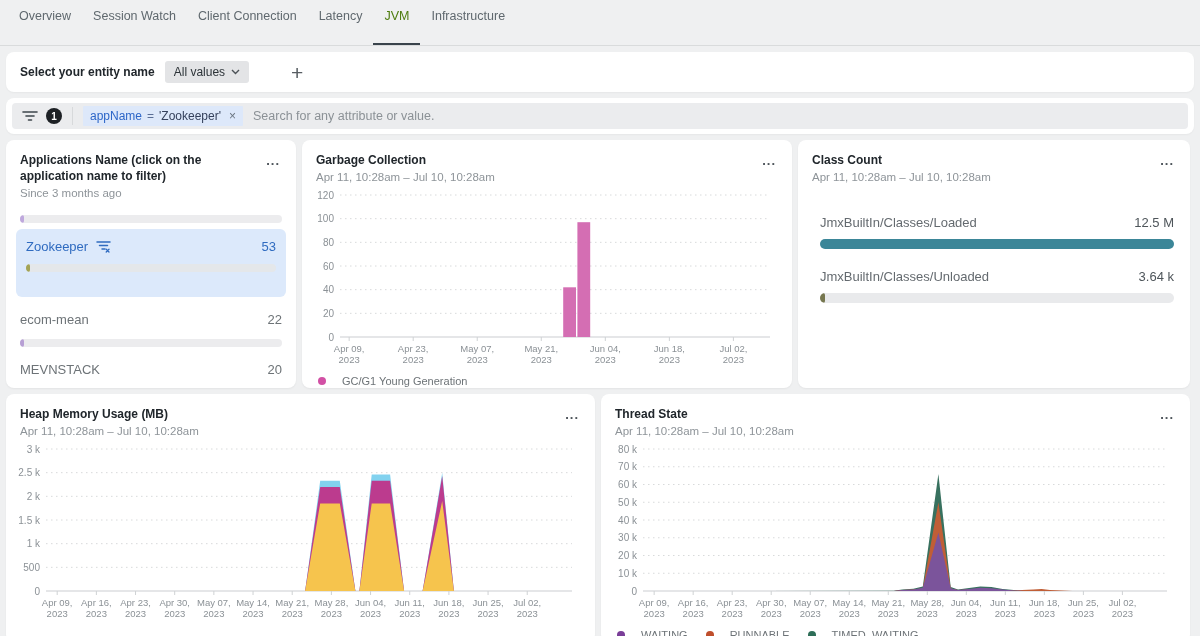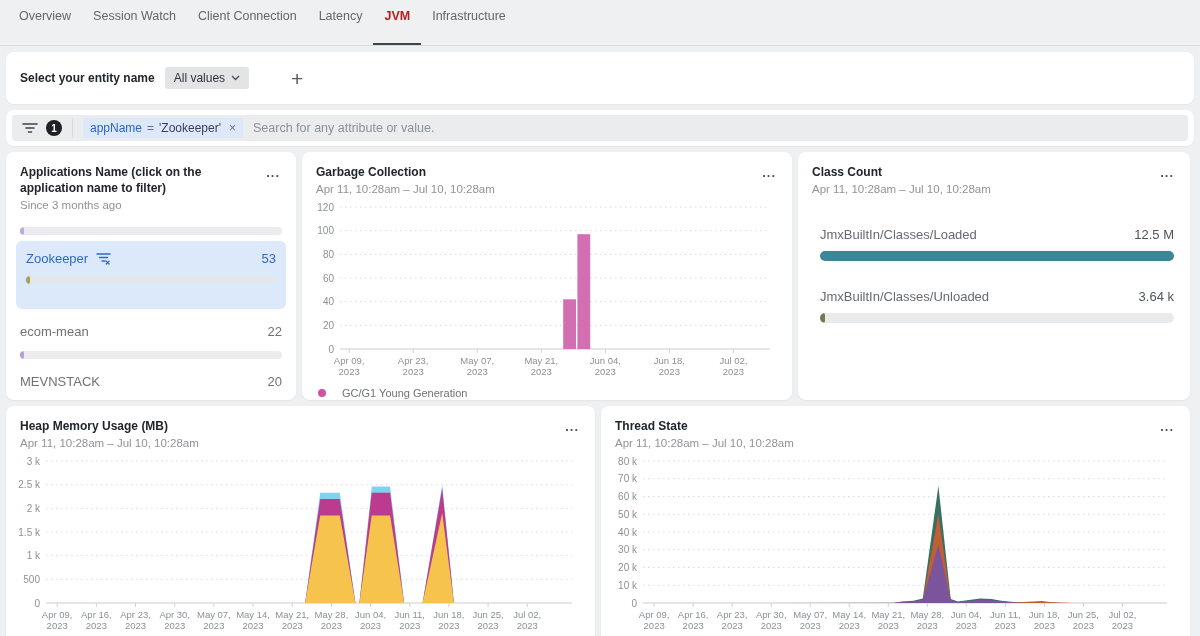--- a/index.html
+++ b/index.html
@@ -1,22 +1,22 @@
 <!DOCTYPE html>
 <html><head>
 <meta charset="utf-8">
 <style>
   *{margin:0;padding:0;box-sizing:border-box}
   html,body{width:1200px;height:636px;overflow:hidden}
   body{background:#eff0f1;font-family:"Liberation Sans",sans-serif;color:#2a3138}
   .tabs{height:46px;border-bottom:1px solid #d9dbdc;display:flex;align-items:stretch;padding:0 8px}
   .tab{font-size:12.5px;color:#5f686e;padding:9px 11px 7px;cursor:pointer;white-space:nowrap}
-  .tab.active{color:#b91c1c;font-weight:700;box-shadow:inset 0 -2px 0 #3a444c}
+  .tab.active{color:#4d7c0f;font-weight:400;box-shadow:inset 0 -2px 0 #3a444c}
   .card{background:#fff;border-radius:8px;margin:6px 6px 0;box-shadow:0 1px 2px rgba(0,0,0,.04)}
-  .entity-row{height:52px;display:flex;align-items:center;padding:0 14px}
+  .entity-row{height:40px;display:flex;align-items:center;padding:0 14px}
   .entity-label{font-size:12px;font-weight:700;color:#21272c}
   .pill{margin-left:10px;background:#e3e4e6;border:none;border-radius:3px;padding:4px 9px;font-size:12px;
         color:#2c3338;font-family:inherit;display:inline-flex;align-items:center;gap:6px;cursor:pointer}
   .plusbtn{margin-left:42px;background:none;border:none;font-size:21px;font-weight:300;color:#575d62;cursor:pointer;line-height:1;font-family:inherit}
   .search-card{height:36px;padding:5px 6px}
   .search-inner{background:#ebecee;border-radius:4px;height:26px;display:flex;align-items:center;padding:0 10px}
   .badge{background:#1d2125;color:#fff;width:16px;height:16px;border-radius:50%;font-size:10px;font-weight:700;
          display:inline-flex;align-items:center;justify-content:center;margin-left:8px}
   .vdiv{width:1px;height:18px;background:#d7d9db;margin:0 10px}
   .chip{background:#dde8fa;border-radius:1px;padding:3px 7px;font-size:12px;display:inline-flex;align-items:center;gap:5px;cursor:pointer}
@@ -207,21 +207,21 @@
           <h3>Class Count</h3>
           <p class="sub">Apr 11, 10:28am – Jul 10, 10:28am</p>
         </div>
         <button class="dots">...</button>
       </header>
       <div class="cc-row" style="margin-top:32px">
         <span>JmxBuiltIn/Classes/Loaded</span>
         <span class="val">12.5 M</span>
       </div>
       <div class="cc-bar" style="background: rgb(59, 134, 152);"></div>
-      <div class="cc-row" style="margin-top:28px">
+      <div class="cc-row" style="margin-top:20px">
         <span>JmxBuiltIn/Classes/Unloaded</span>
         <span class="val">3.64 k</span>
       </div>
       <div class="cc-track">
         <i class="cc-tick" style="background: rgb(118, 119, 79);"></i>
       </div>
     </section>
 
     <section class="panel p-heap">
       <header class="phead">

